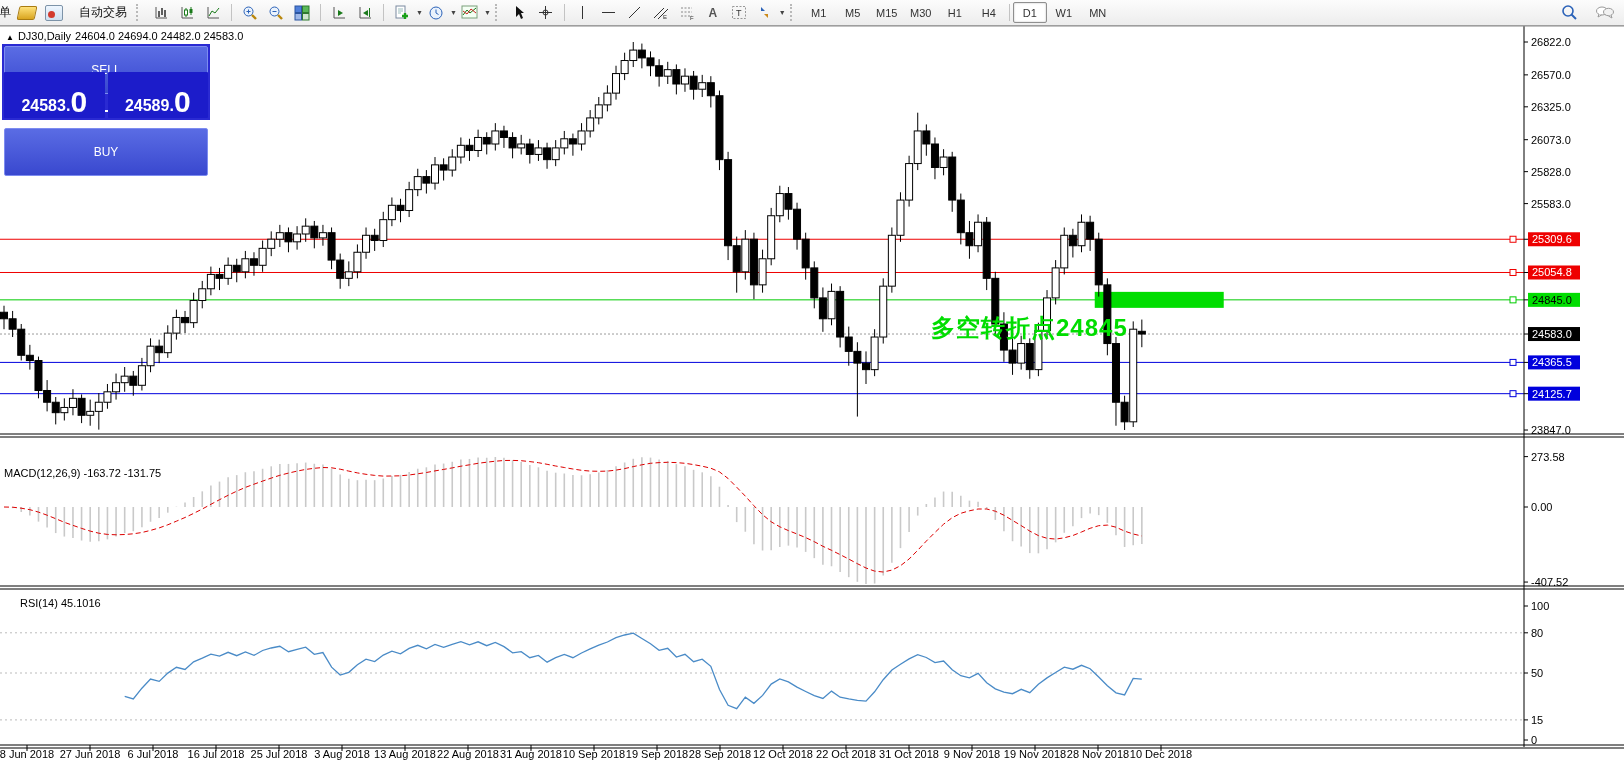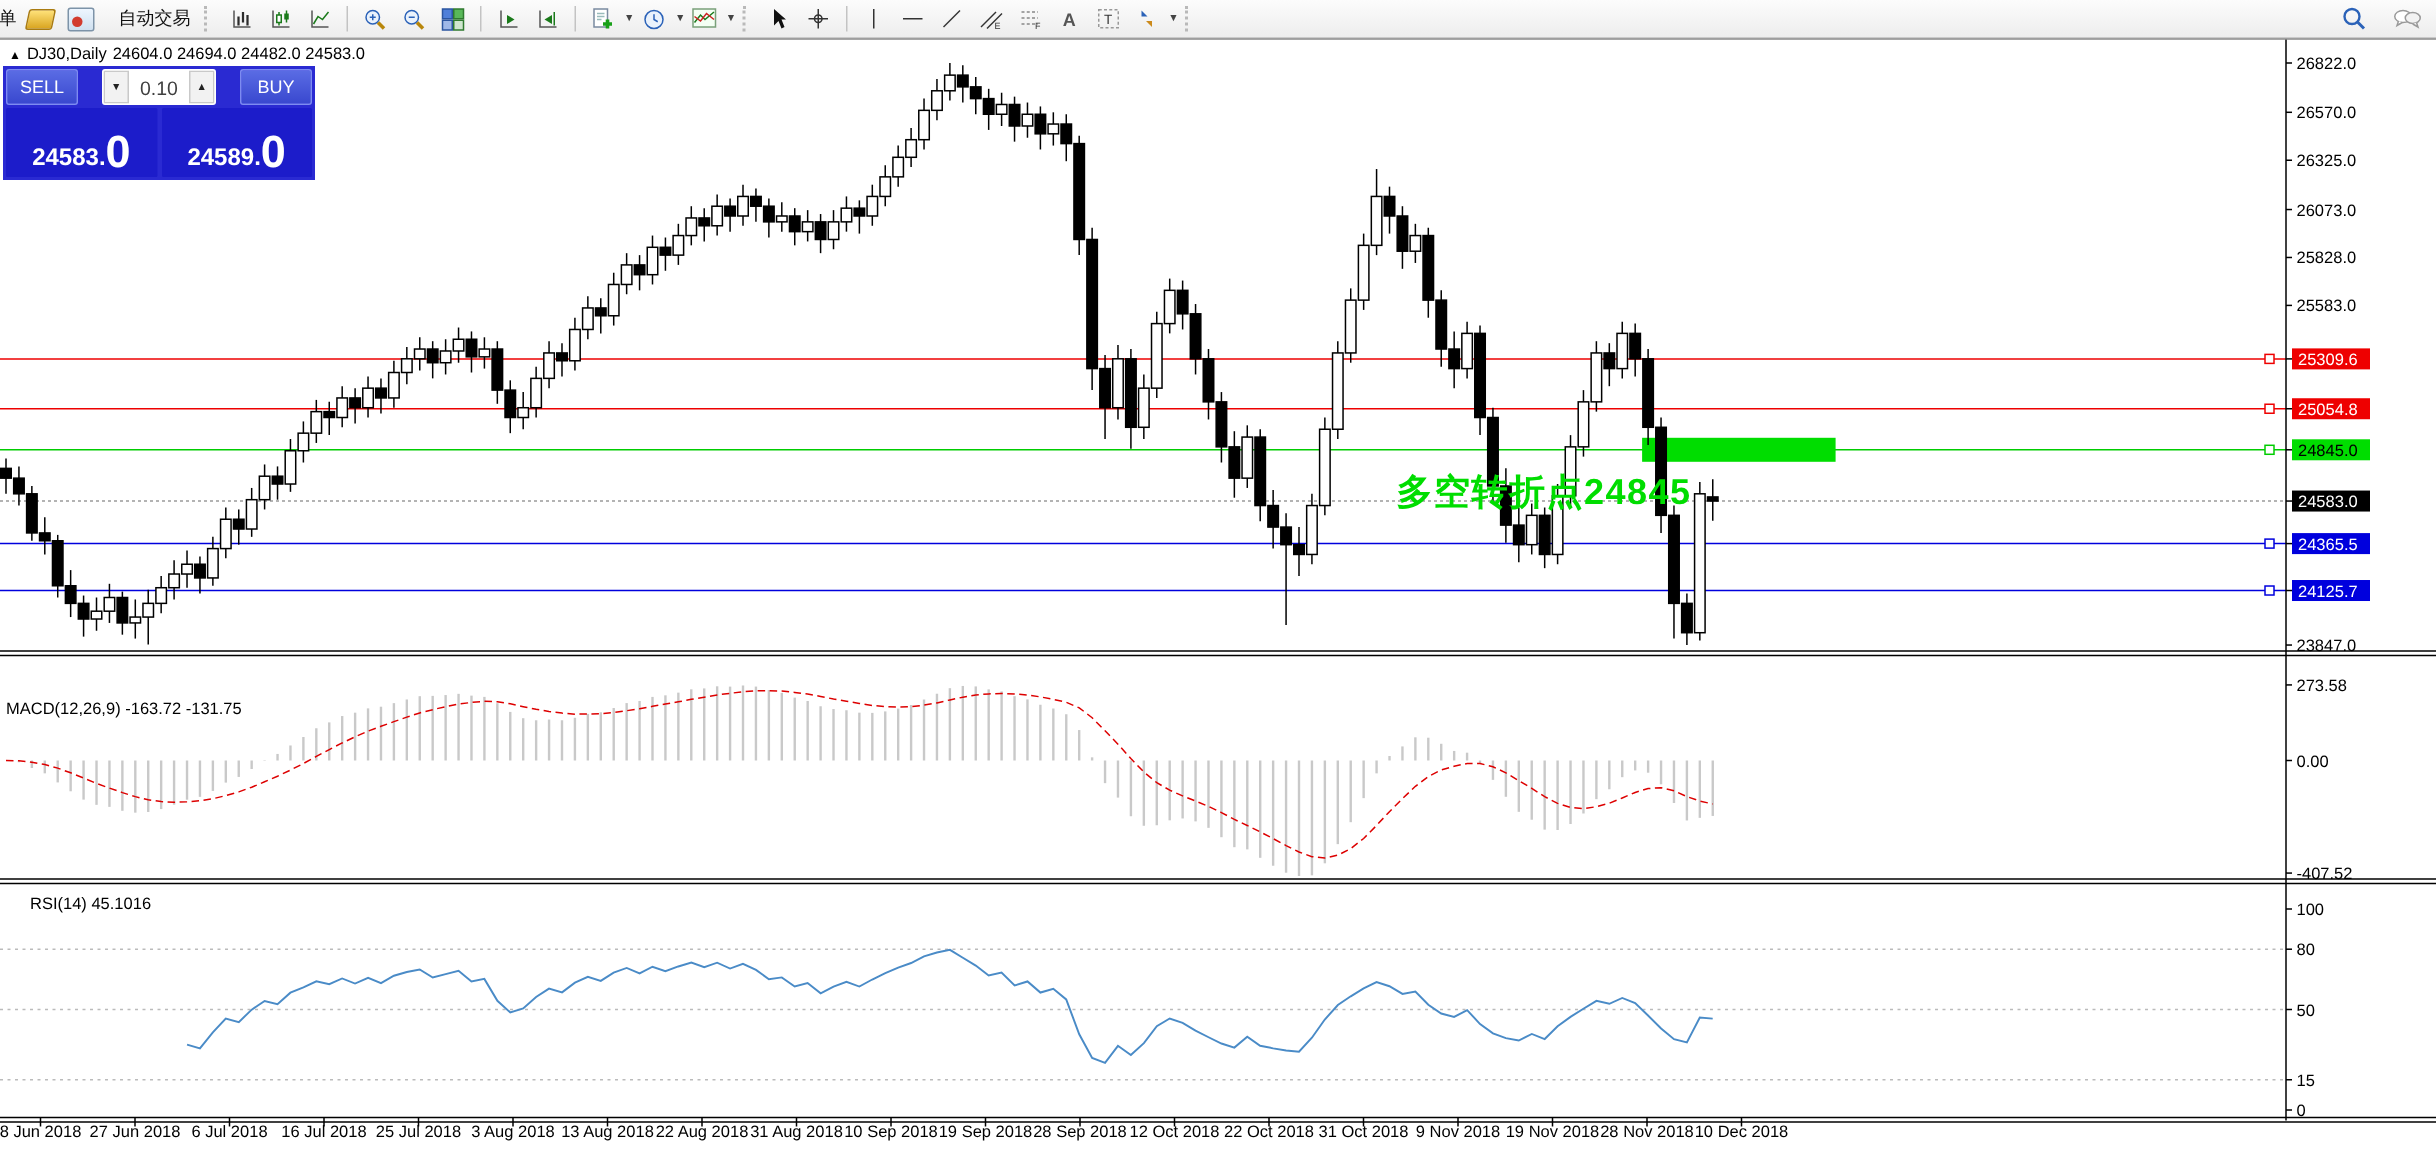--- a/index.html
+++ b/index.html
@@ -30,21 +30,21 @@
   .tf.active{background:#fff;border-color:#8f8f8f;box-shadow:inset 0 0 2px #bbb;}
   .toolbar-right{position:absolute;right:6px;top:0;height:25px;display:flex;align-items:center;gap:10px;}
   .letter-ico{font-size:12px;color:#555;font-weight:bold;}
   
   .chart-title{position:absolute;left:6px;top:30px;font-size:11px;color:#000;z-index:20;}
   .chart-title .tri{font-size:8px;margin-right:4px;}
   .chart-title span{margin-right:4px;}
   
   .trade-panel{position:absolute;left:2px;top:44px;width:208px;z-index:25;
                background:#2a2ad2;padding:2px;box-sizing:border-box;}
-  .tp-top{display:flex;height:24px;gap:16px;}
+  .tp-top{display:flex;height:24px;gap:16px;flex-direction:column;}
   .tp-btn{flex:0 0 46px;display:flex;align-items:center;justify-content:center;
           background:linear-gradient(#5a6ce4,#3948cf);color:#fff;font-size:12px;
           border:1px solid #7d8cf0;border-radius:2px;cursor:pointer;}
   .tp-spin{flex:1;display:flex;background:#fff;border:1px solid #fff;border-radius:2px;overflow:hidden;}
   .tp-sd,.tp-su{width:15px;display:flex;align-items:center;justify-content:center;
           background:#f2f2f2;border:1px solid #c9c9c9;font-size:7px;color:#222;cursor:pointer;}
   .tp-input{flex:1;border:none;outline:none;text-align:center;font-size:13px;padding:0 4px;
           font-family:"Liberation Sans",sans-serif;color:#404040;min-width:0;}
   .tp-bottom{display:flex;gap:3px;margin-top:2px;height:46px;}
   .tp-price{flex:1;background:#1c1ccA;display:flex;align-items:flex-end;justify-content:center;
@@ -215,20 +215,32 @@
       </span>
     <span class="tbtn">
         <svg width="15" height="15">
           <polygon points="4,2 8,6 4,6" fill="#2b62b8"></polygon>
           <polygon points="11,13 7,9 11,9" fill="#cc8a1a"></polygon>
         </svg>
       </span>
     <span class="drop">▼</span>
   </div>
   <span class="grip"></span>
+  <div class="tgroup">
+    <span class="tf">M1</span>
+    <span class="tf">M5</span>
+    <span class="tf">M15</span>
+    <span class="tf">M30</span>
+    <span class="tf">H1</span>
+    <span class="tf">H4</span>
+    <span class="sep"></span>
+    <span class="tf active">D1</span>
+    <span class="tf">W1</span>
+    <span class="tf">MN</span>
+  </div>
   <div class="toolbar-right">
     <span class="tbtn">
         <svg width="17" height="17">
           <circle cx="7" cy="7" r="5" fill="none" stroke="#2b62b8" stroke-width="1.6"></circle>
           <path d="M10.5 10.5l4.5 4.5" stroke="#2b62b8" stroke-width="2"></path>
         </svg>
       </span>
     <span class="tbtn">
         <svg width="20" height="15">
           <ellipse cx="7" cy="6" rx="5.5" ry="4" fill="#fff" stroke="#9a9a9a"></ellipse>

